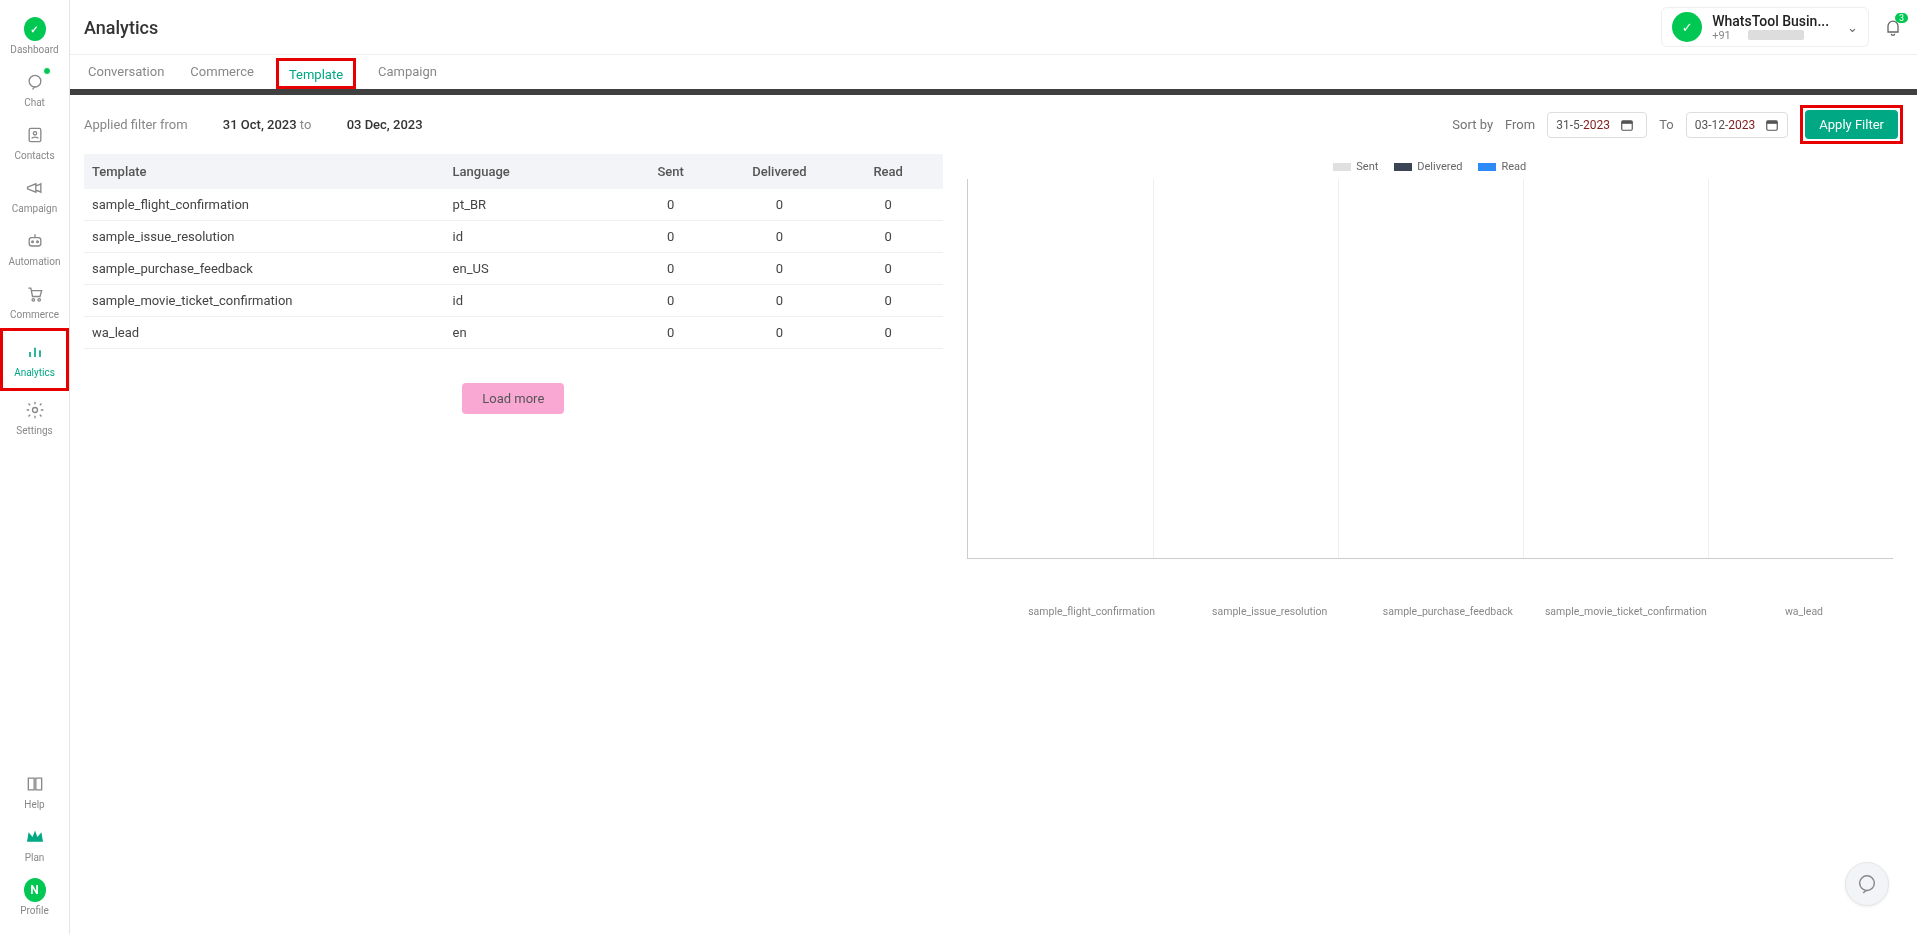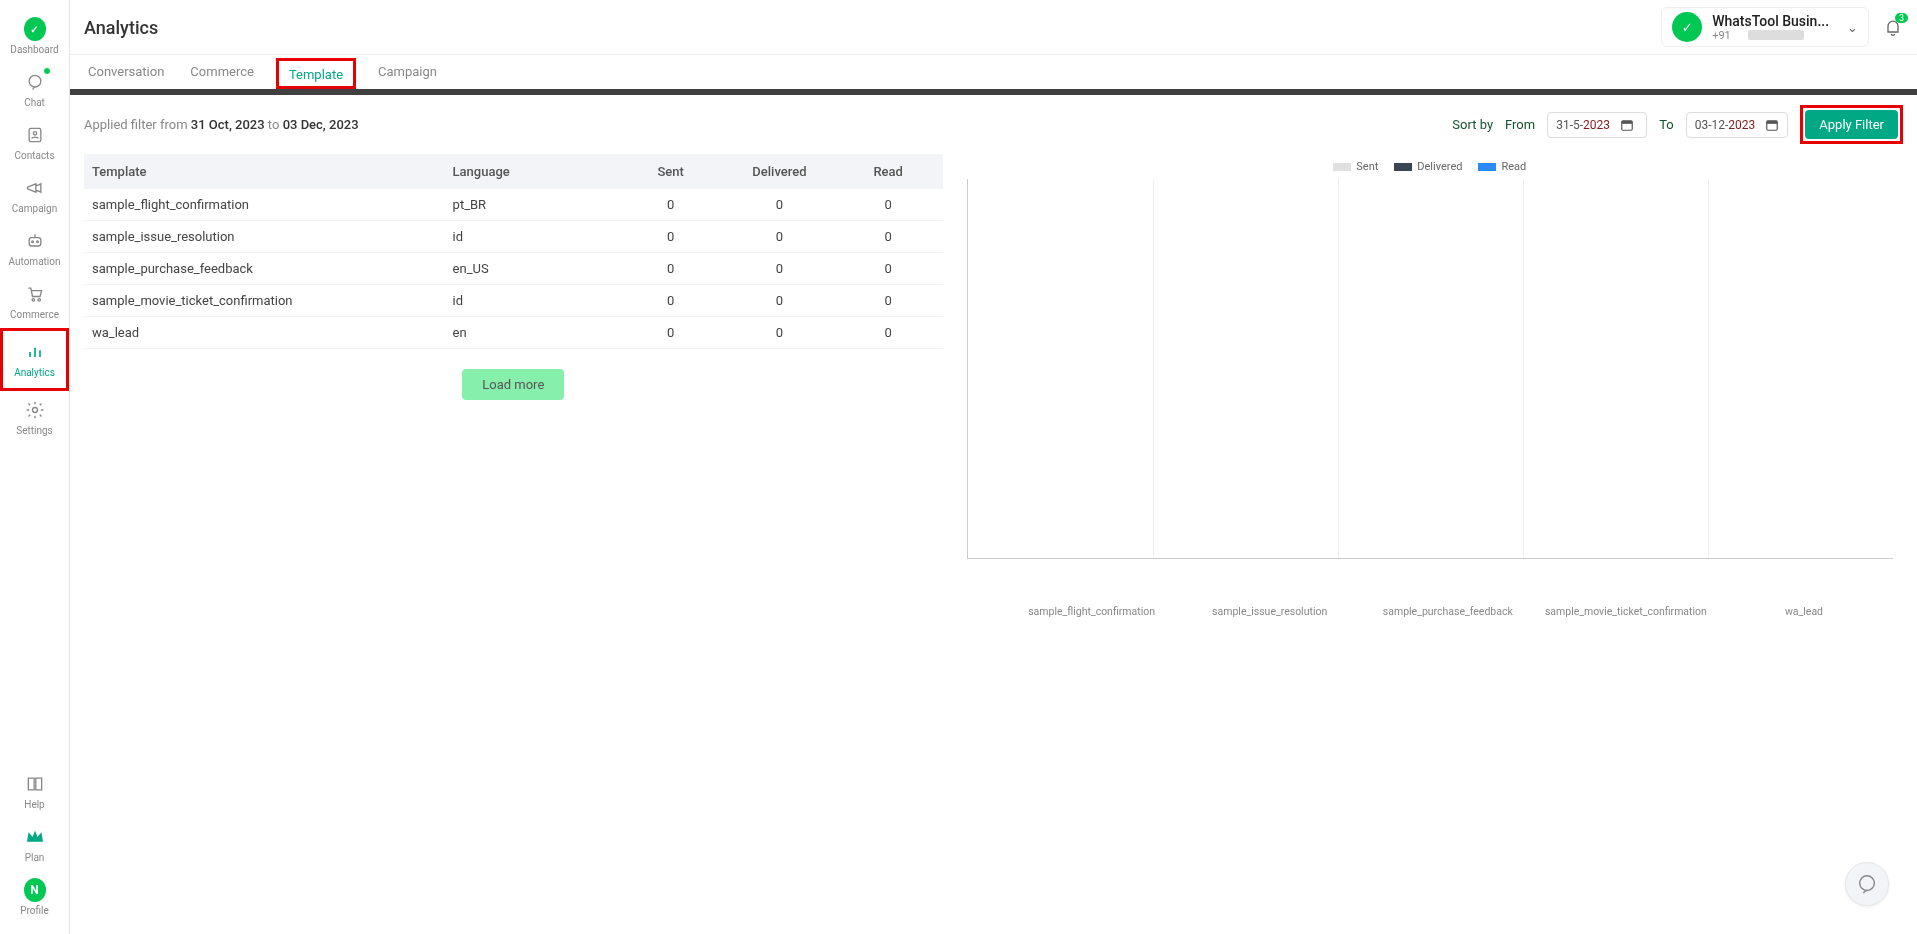--- a/index.html
+++ b/index.html
@@ -37,41 +37,41 @@
 
 
 .tabs { display:flex; gap:18px; padding: 0 14px; height: 40px; align-items:flex-end; border-bottom:6px solid #404040; }
 .tab { padding: 10px 4px 8px; color:#888; font-size:13px; cursor:pointer; border-bottom:2px solid transparent; }
 .tab.active { color:#00a884; border-bottom-color:#00a884; }
 .tab.red-hl { border:3px solid #e60000; padding:6px 10px 4px; }
 
 
 .filter-bar { display:flex; align-items:center; padding: 10px 14px; gap:12px; }
 .applied-text { color:#888; font-size:13px; flex:1; }
-.applied-text .bold { color:#333; font-weight:500; }
-.sort-label { color:#14532d; font-size:13px;text-align:right; }
+.applied-text .bold { color:#333; font-weight:500;margin-left:32px; }
+.sort-label { color:#737373; font-size:13px;text-align:right; }
 .date-input { border:1px solid #ddd; border-radius:4px; padding:5px 8px; font-size:12px; display:flex; align-items:center; gap:10px; color:#555; min-width:100px; }
 .date-input .yy { color:#7f1d1d; }
 .cal-icon { color:#555; }
 .apply-btn { background:#00a884; color:#fff; border:none; border-radius:4px; padding:7px 14px; font-size:13px; cursor:pointer; }
 .apply-wrap { border:3px solid #e60000; padding:2px; display:inline-flex; }
 
 
 .content { display:flex; flex:1; overflow:hidden; }
 .table-pane { width: 48%; padding: 0 14px 14px; display:flex; flex-direction:column; }
 .chart-pane { flex:1; padding: 0 24px 14px 10px; position:relative; }
 
 
 .tbl { width:100%; border-collapse:collapse; }
 .tbl thead th { background:#f3f4f7; color:#555; font-weight:500; text-align:left; padding:10px 8px; font-size:13px; }
 .tbl tbody td { padding:8px 8px; border-bottom:1px solid #f0f0f0; font-size:13px; color:#444; }
 .tbl th.num, .tbl td.num { text-align:center; width:80px; }
 .col-tmpl { width:42%; }
 .col-lang { width:20%; }
-.load-more { margin: 20px auto 0; background:#86efac; border:none; border-radius:4px; padding:8px 20px; color:#555; font-size:13px; cursor:pointer; display:block; }
+.load-more { margin: 34px auto 0; background:#f9a8d4; border:none; border-radius:4px; padding:8px 20px; color:#555; font-size:13px; cursor:pointer; display:block; }
 
 
 .chart-wrap { margin-top:6px; }
 .legend { display:flex; justify-content:center; gap:16px; font-size:11px; color:#666; margin-bottom:6px; }
 .legend-item { display:flex; align-items:center; gap:5px; }
 .swatch { width:18px; height:8px; }
 .sw-sent { background:#e0e0e0; }
 .sw-del { background:#3b4454; }
 .sw-read { background:#2b8af7; }
 .chart-area { display:flex; height:420px; }

